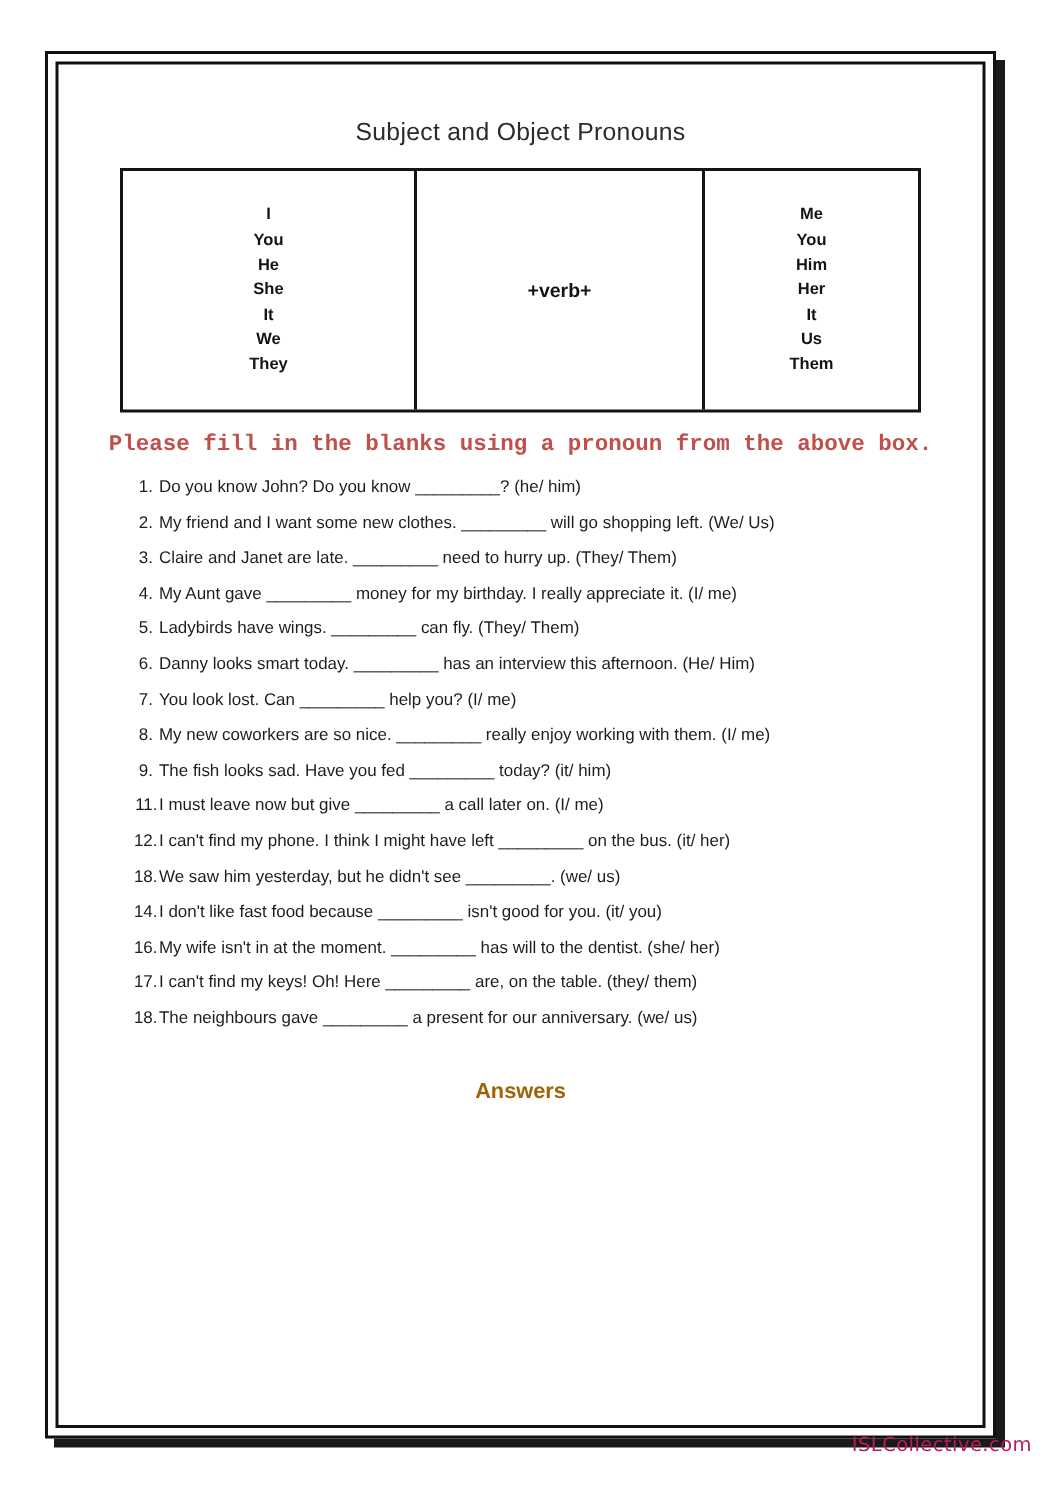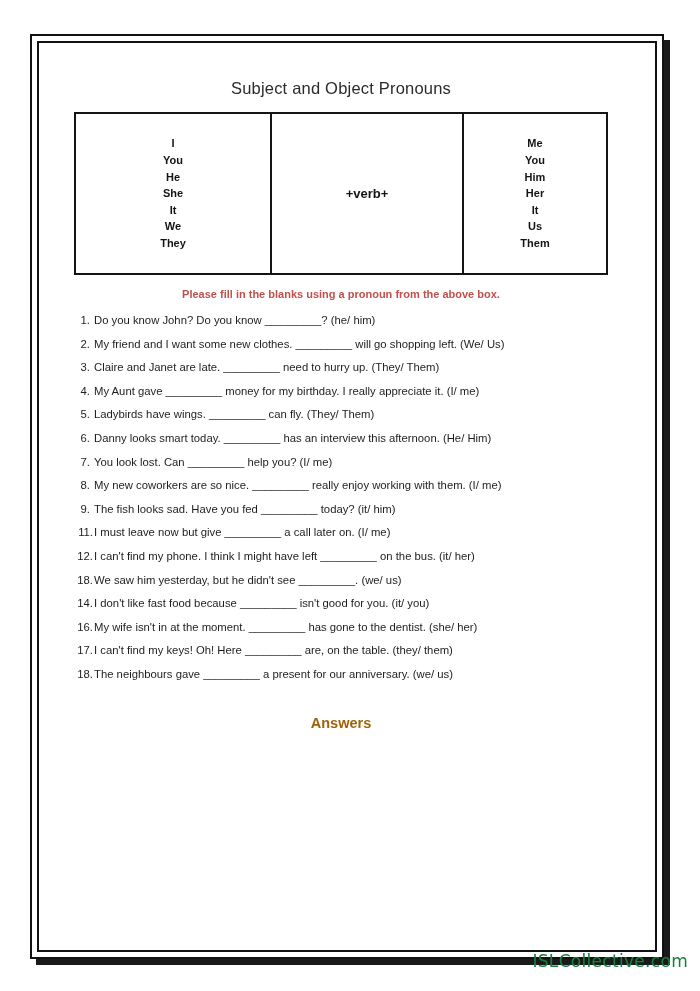--- a/index.html
+++ b/index.html
@@ -34,21 +34,21 @@
     right: 5px;
     bottom: 5px;
     box-sizing: border-box;
     border: 2px solid #111111;
     background: #ffffff;
   }
 
   #sheet {
     position: absolute;
     left: 0; top: 0; right: 0; bottom: 0;
-    padding: 22px 28px 10px 16px;
+    padding: 22px 28px 10px 28px;
     box-sizing: border-box;
   }
 
   
   .worksheet-title {
     text-align: center;
     font-size: 16.5px;
     color: #2b2b2b;
     letter-spacing: 0.2px;
     margin: 14px 0 14px 0;
@@ -85,23 +85,24 @@
   .verb-label {
     font-size: 13px;
     font-weight: bold;
     color: #141414;
   }
 
   
   .instruction {
     text-align: center;
     color: #c0504d;
-    font-size: 11px;
+    font-size: 15px;
     font-weight: bold;
     margin: 13px 0 13px 0;
+    font-family: Liberation Mono, monospace;
   }
 
   
   .questions {
     margin: 0;
     padding: 0 0 0 16px;
     list-style: none;
   }
   .question-row {
     display: flex;
@@ -130,22 +131,22 @@
     font-weight: bold;
     margin-top: 34px;
     cursor: pointer;
   }
 
   
   .watermark {
     position: absolute;
     right: 12px;
     bottom: 20px;
-    font-size: 17px;
-    color: #15803d;
+    font-size: 13px;
+    color: #be185d;
     letter-spacing: 0.3px;
     font-family: "DejaVu Sans", sans-serif;
   }
 </style>
 </head>
 <body>
 
 <div id="page-frame">
   <div id="page-frame-inner">
     <div id="sheet">
@@ -214,21 +215,21 @@
           <li class="question-row">
             <span class="q-num wide">18.</span>
             <span class="q-text">We saw him yesterday, but he didn't see _________. (we/ us)</span>
           </li>
           <li class="question-row">
             <span class="q-num wide">14.</span>
             <span class="q-text">I don't like fast food because _________ isn't good for you. (it/ you)</span>
           </li>
           <li class="question-row">
             <span class="q-num wide">16.</span>
-            <span class="q-text">My wife isn't in at the moment. _________ has gone to the dentist. (she/ her)</span>
+            <span class="q-text">My wife isn't in at the moment. _________ has will to the dentist. (she/ her)</span>
           </li>
           <li class="question-row">
             <span class="q-num wide">17.</span>
             <span class="q-text">I can't find my keys! Oh! Here _________ are, on the table. (they/ them)</span>
           </li>
           <li class="question-row">
             <span class="q-num wide">18.</span>
             <span class="q-text">The neighbours gave _________ a present for our anniversary. (we/ us)</span>
           </li>
         </ol>

